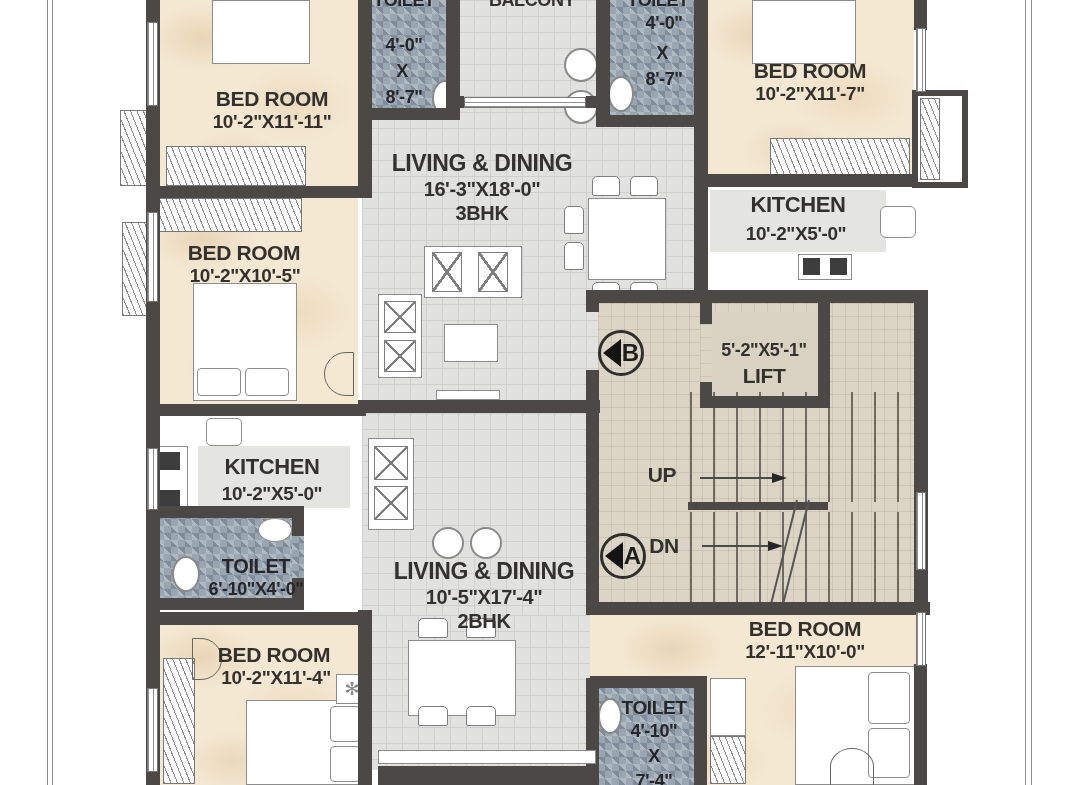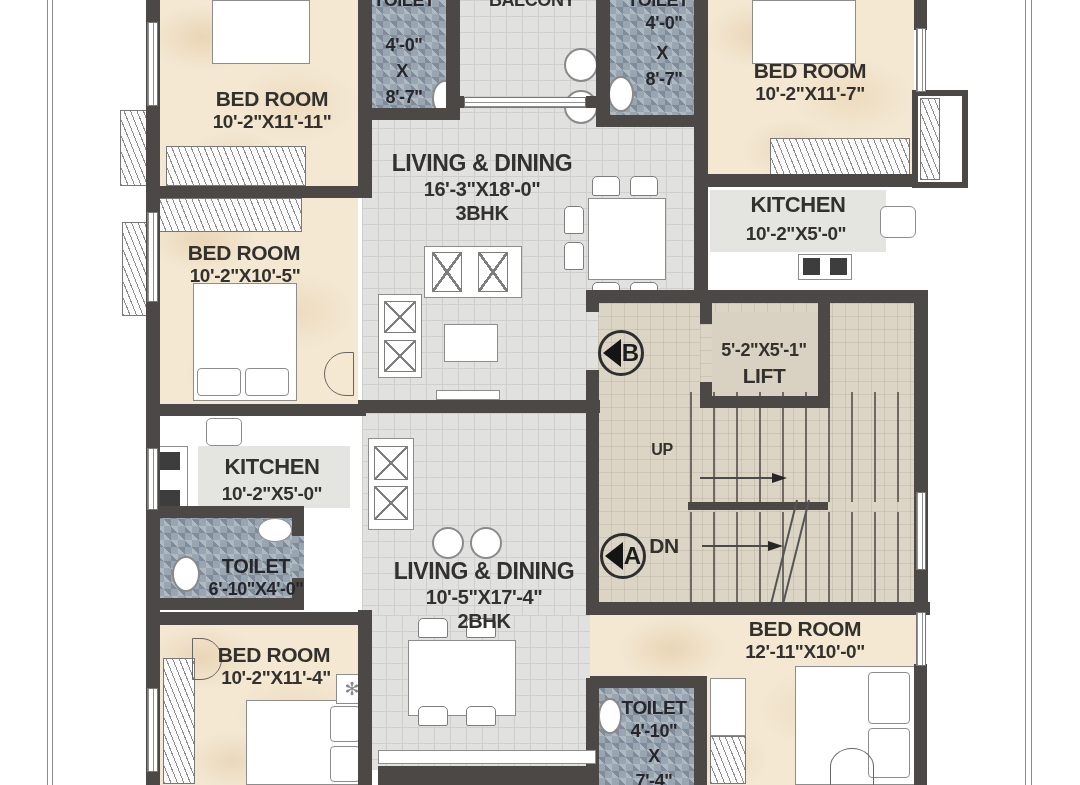--- a/index.html
+++ b/index.html
@@ -244,21 +244,21 @@
 
   <div class="rl" style="left:798px;top:194px;font-size:22px">KITCHEN</div>
   <div class="rl" style="left:796px;top:224px;font-size:19px">10'-2"X5'-0"</div>
 
   <div class="rl" style="left:244px;top:242px;font-size:21px">BED ROOM</div>
   <div class="rl" style="left:245px;top:266px;font-size:19px">10'-2"X10'-5"</div>
 
   <div class="rl" style="left:764px;top:341px;font-size:18px">5'-2"X5'-1"</div>
   <div class="rl" style="left:764px;top:365px;font-size:21px">LIFT</div>
 
-  <div class="rl" style="left:662px;top:442px;font-size:16px">UP</div>
+  <div class="rl" style="left:662px;top:464px;font-size:21px">UP</div>
   <div class="rl" style="left:664px;top:535px;font-size:21px">DN</div>
 
   <div class="rl" style="left:272px;top:456px;font-size:22px">KITCHEN</div>
   <div class="rl" style="left:272px;top:484px;font-size:19px">10'-2"X5'-0"</div>
 
   <div class="rl tl" style="left:256px;top:556px;font-size:20px">TOILET</div>
   <div class="rl tl" style="left:256px;top:580px;font-size:18px">6'-10"X4'-0"</div>
 
   <div class="rl" style="left:484px;top:560px;font-size:23px">LIVING &amp; DINING</div>
   <div class="rl" style="left:484px;top:587px;font-size:20px">10'-5"X17'-4"</div>

